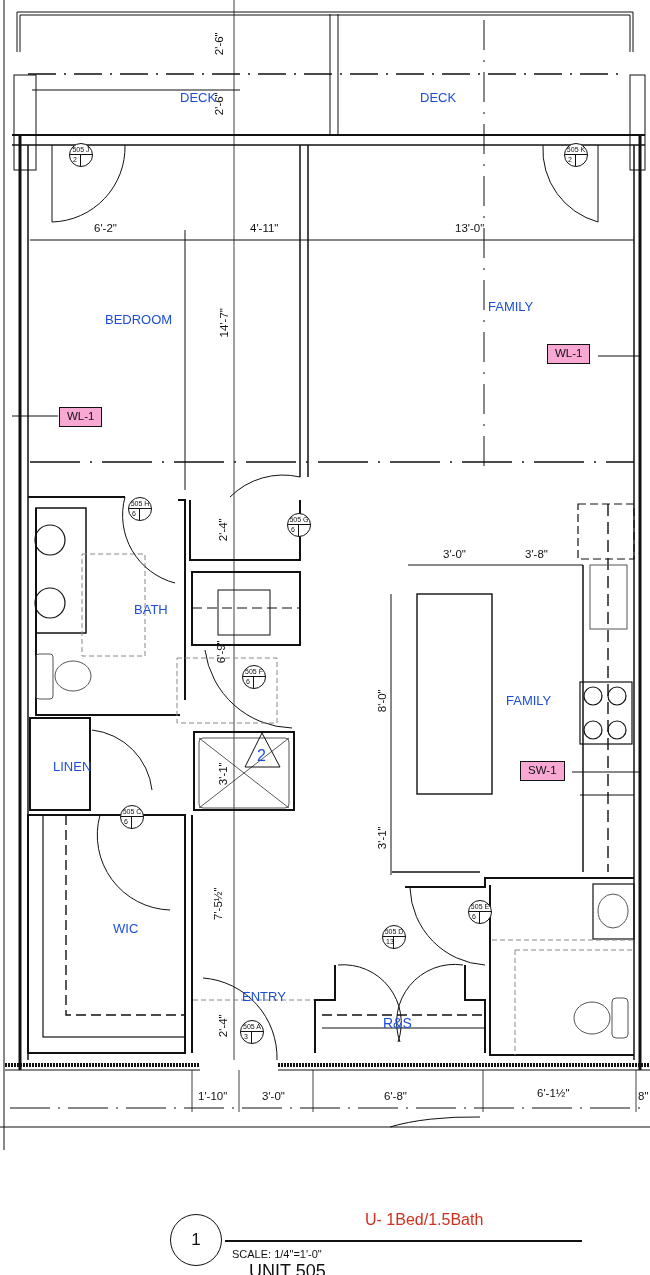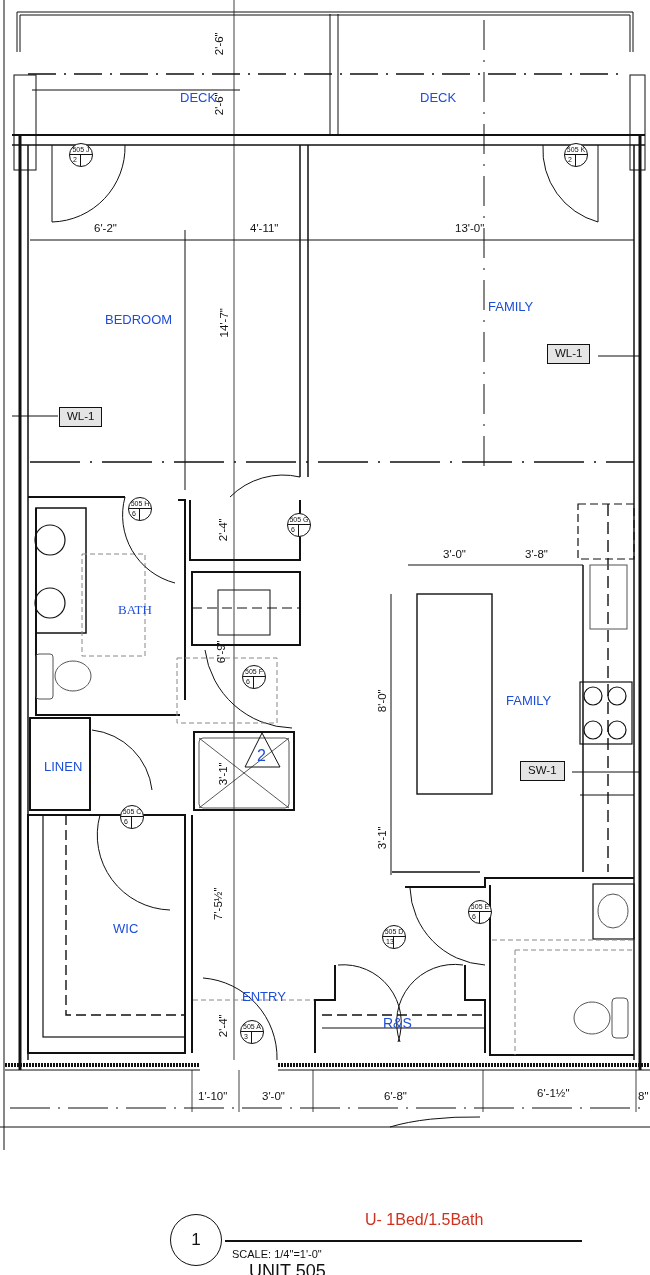--- a/index.html
+++ b/index.html
@@ -1,21 +1,21 @@
 <!DOCTYPE html>
 <html><head>
 <meta charset="utf-8">
 <style>
   html,body{margin:0;padding:0;background:#fff;}
   body{width:650px;height:1275px;position:relative;overflow:hidden;font-family:"Liberation Sans",sans-serif;color:#111;}
   svg#plan{position:absolute;left:0;top:0;}
   .lbl{position:absolute;font-size:13px;color:#1d4ed8;white-space:nowrap;line-height:1;}
   .dim{position:absolute;font-size:11.5px;color:#111;white-space:nowrap;line-height:1;}
   .vert{transform:rotate(-90deg);transform-origin:center;}
-  .tagbox{position:absolute;border:1.3px solid #111;background:#e5e5e5;font-size:11.5px;padding:3px 7px;line-height:1;}
+  .tagbox{position:absolute;border:1.3px solid #111;background:#f9a8d4;font-size:11.5px;padding:3px 7px;line-height:1;}
   .door{position:absolute;width:22px;height:22px;border:1.2px solid #111;border-radius:50%;background:#fff;font-size:7px;line-height:1;overflow:hidden;}
   .door .top{position:absolute;top:2px;left:0;right:0;text-align:center;}
   .door .mid{position:absolute;top:10px;left:0;right:0;border-top:1px solid #111;}
   .door .vl{position:absolute;top:10px;left:10px;height:12px;border-left:1px solid #111;}
   .door .bot{position:absolute;top:12px;left:3px;}
   #title-area{position:absolute;left:170px;top:1208px;width:400px;height:60px;}
   #title-circle{position:absolute;left:0;top:6px;width:50px;height:50px;border:1.6px solid #111;border-radius:50%;text-align:center;line-height:50px;font-size:17px;}
   #title-line{position:absolute;left:55px;top:32px;width:357px;border-top:2px solid #111;}
   #unit-title{position:absolute;left:79px;top:12px;font-size:18px;margin-top:41px;}
   #scale-text{position:absolute;left:62px;top:40px;font-size:11px;}
@@ -142,22 +142,22 @@
 
   <line x1="12" y1="416" x2="58" y2="416" stroke-width="1"></line>
   <line x1="598" y1="356" x2="640" y2="356" stroke-width="1"></line>
   <line x1="572" y1="772" x2="640" y2="772" stroke-width="1"></line>
 </svg>
 
 <div class="lbl" style="left:180px;top:91px;">DECK</div>
 <div class="lbl" style="left:420px;top:91px;">DECK</div>
 <div class="lbl" style="left:105px;top:313px;">BEDROOM</div>
 <div class="lbl" style="left:488px;top:300px;">FAMILY</div>
-<div class="lbl" style="left:118px;top:603px;font-family:Liberation Serif, serif;">BATH</div>
-<div class="lbl" style="left:44px;top:760px;text-align:center;">LINEN</div>
+<div class="lbl" style="left:134px;top:603px;">BATH</div>
+<div class="lbl" style="left:53px;top:760px;text-align:center;">LINEN</div>
 <div class="lbl" style="left:506px;top:694px;">FAMILY</div>
 <div class="lbl" style="left:113px;top:922px;">WIC</div>
 <div class="lbl" style="left:242px;top:990px;">ENTRY</div>
 <div class="lbl" style="left:383px;top:1016px;font-size:14px;">R&amp;S</div>
 
 <div class="tagbox" style="left:59px;top:407px;">WL-1</div>
 <div class="tagbox" style="left:547px;top:344px;">WL-1</div>
 <div class="tagbox" style="left:520px;top:761px;">SW-1</div>
 <div class="lbl" style="left:257px;top:748px;font-size:16px;">2</div>
 

